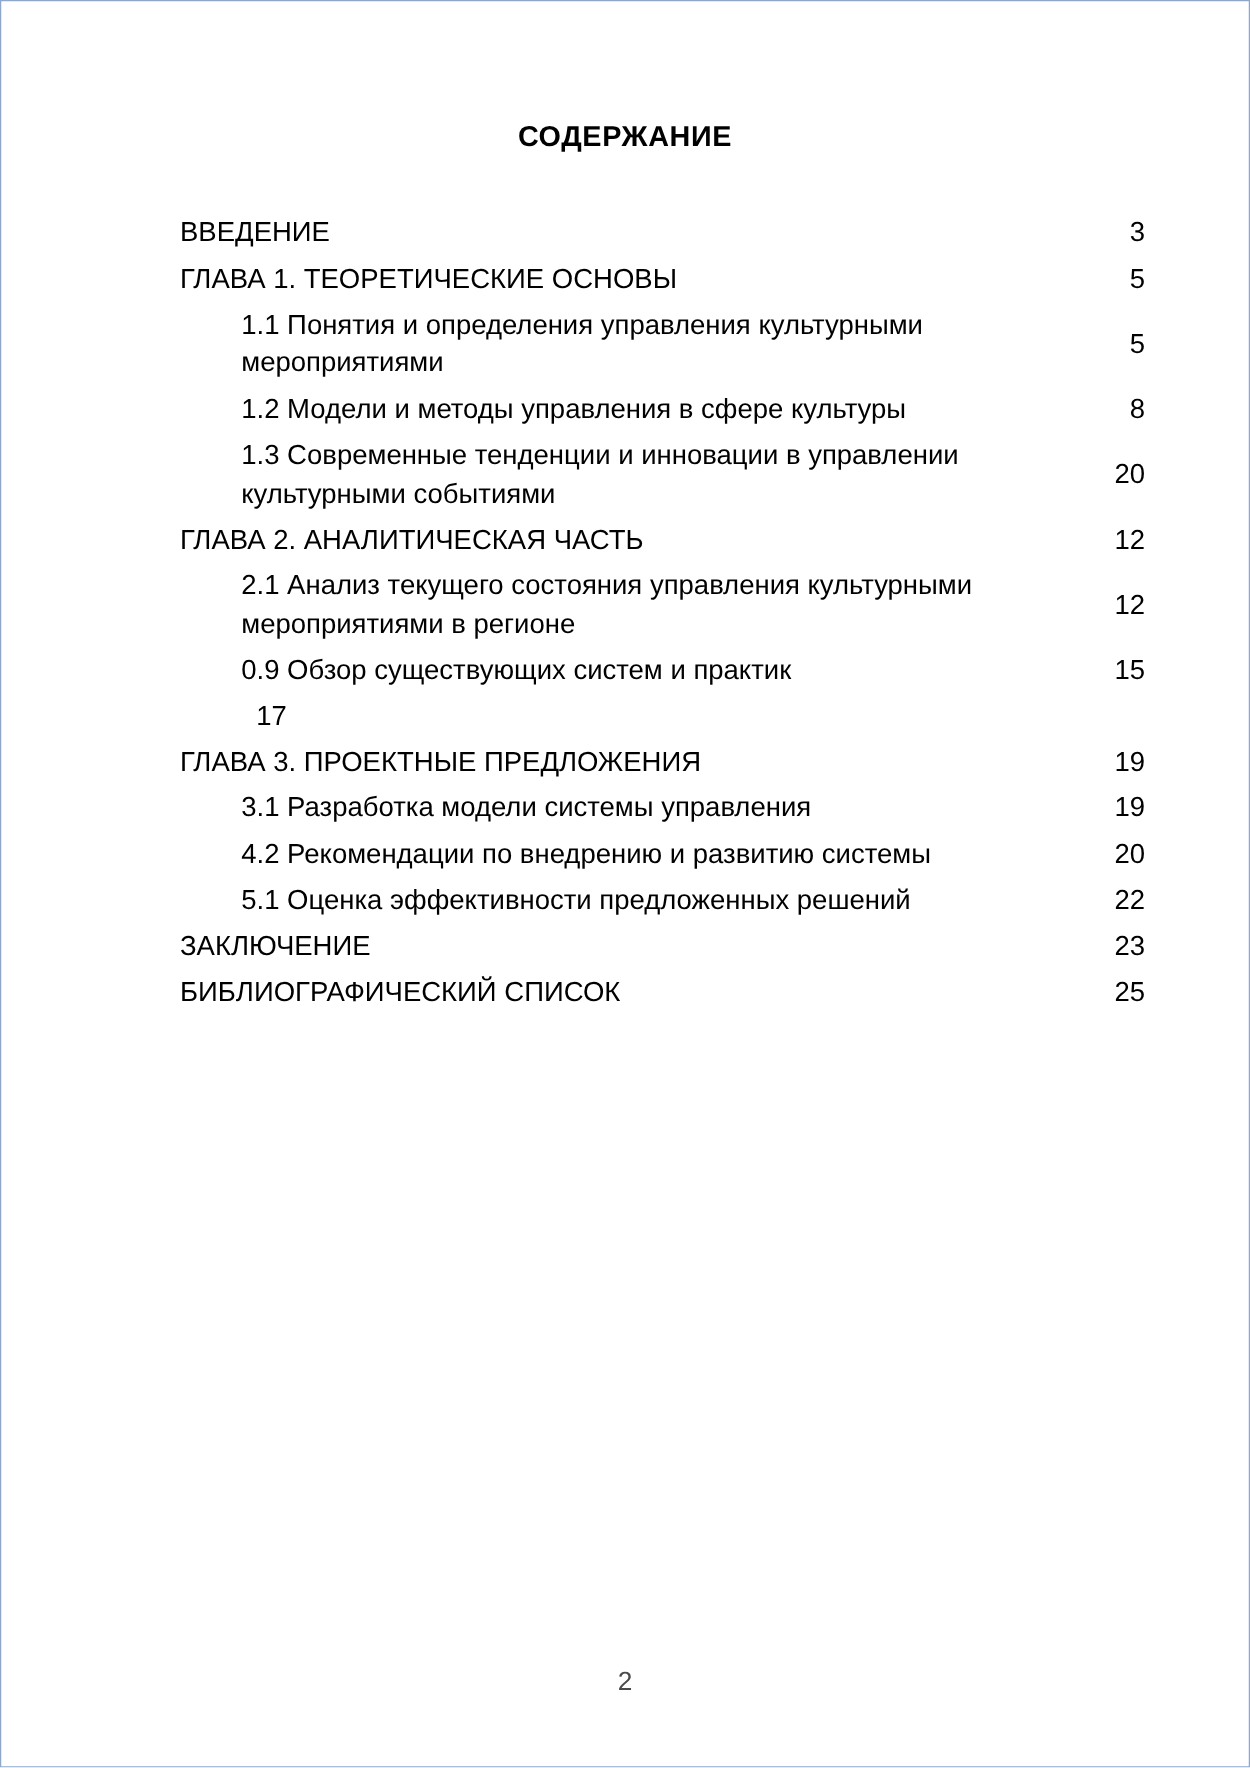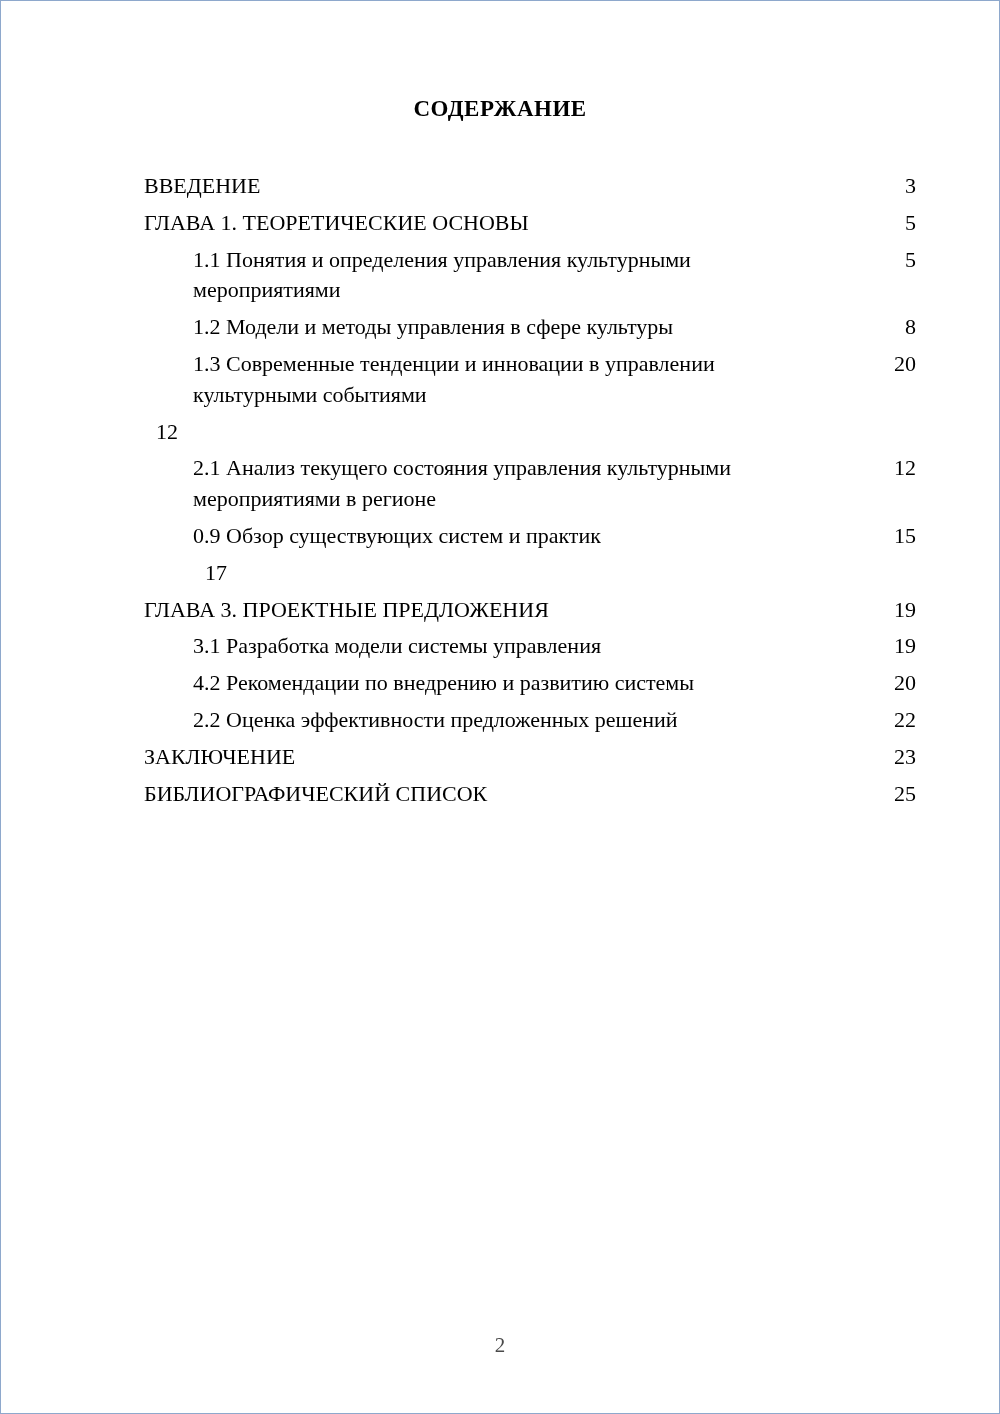--- a/index.html
+++ b/index.html
@@ -7,21 +7,21 @@
     padding: 0;
     background: #ffffff;
   }
   .page {
     position: relative;
     width: 998px;
     height: 1412px;
     background: #ffffff;
     border: 1px solid #8ea8cc;
     box-sizing: content-box;
-    font-family: Liberation Serif, serif;
+    font-family: Liberation Sans, sans-serif;
     color: #000000;
     overflow: hidden;
   }
   .doc-title {
     position: absolute;
     top: 95px;
     left: 0;
     width: 100%;
     text-align: center;
     font-size: 23px;
@@ -30,21 +30,21 @@
   }
   .toc {
     position: absolute;
     top: 170px;
     left: 143px;
     right: 83px;
   }
   .toc-row {
     display: flex;
     justify-content: space-between;
-    align-items: flex-start;
+    align-items: center;
     margin-bottom: 6px;
     font-size: 22px;
     line-height: 1.4;
   }
   .toc-row.level-1 {
     padding-left: 49px;
   }
   .toc-label {
     max-width: 595px;
   }
@@ -84,20 +84,21 @@
       </div>
       <div class="toc-row level-1">
         <span class="toc-label">1.2 Модели и методы управления в сфере культуры</span>
         <span class="toc-page">8</span>
       </div>
       <div class="toc-row level-1">
         <span class="toc-label">1.3 Современные тенденции и инновации в управлении культурными событиями</span>
         <span class="toc-page">20</span>
       </div>
       <div class="toc-row level-0">
+        <span class="toc-label">ГЛАВА 2. АНАЛИТИЧЕСКАЯ ЧАСТЬ</span>
         <span class="toc-page">12</span>
       </div>
       <div class="toc-row level-1">
         <span class="toc-label">2.1 Анализ текущего состояния управления культурными мероприятиями в регионе</span>
         <span class="toc-page">12</span>
       </div>
       <div class="toc-row level-1">
         <span class="toc-label">0.9 Обзор существующих систем и практик</span>
         <span class="toc-page">15</span>
       </div>
@@ -110,21 +111,21 @@
       </div>
       <div class="toc-row level-1">
         <span class="toc-label">3.1 Разработка модели системы управления</span>
         <span class="toc-page">19</span>
       </div>
       <div class="toc-row level-1">
         <span class="toc-label">4.2 Рекомендации по внедрению и развитию системы</span>
         <span class="toc-page">20</span>
       </div>
       <div class="toc-row level-1">
-        <span class="toc-label">2.2 Оценка эффективности предложенных решений</span>
+        <span class="toc-label">5.1 Оценка эффективности предложенных решений</span>
         <span class="toc-page">22</span>
       </div>
       <div class="toc-row level-0">
         <span class="toc-label">ЗАКЛЮЧЕНИЕ</span>
         <span class="toc-page">23</span>
       </div>
       <div class="toc-row level-0">
         <span class="toc-label">БИБЛИОГРАФИЧЕСКИЙ СПИСОК</span>
         <span class="toc-page">25</span>
       </div>

